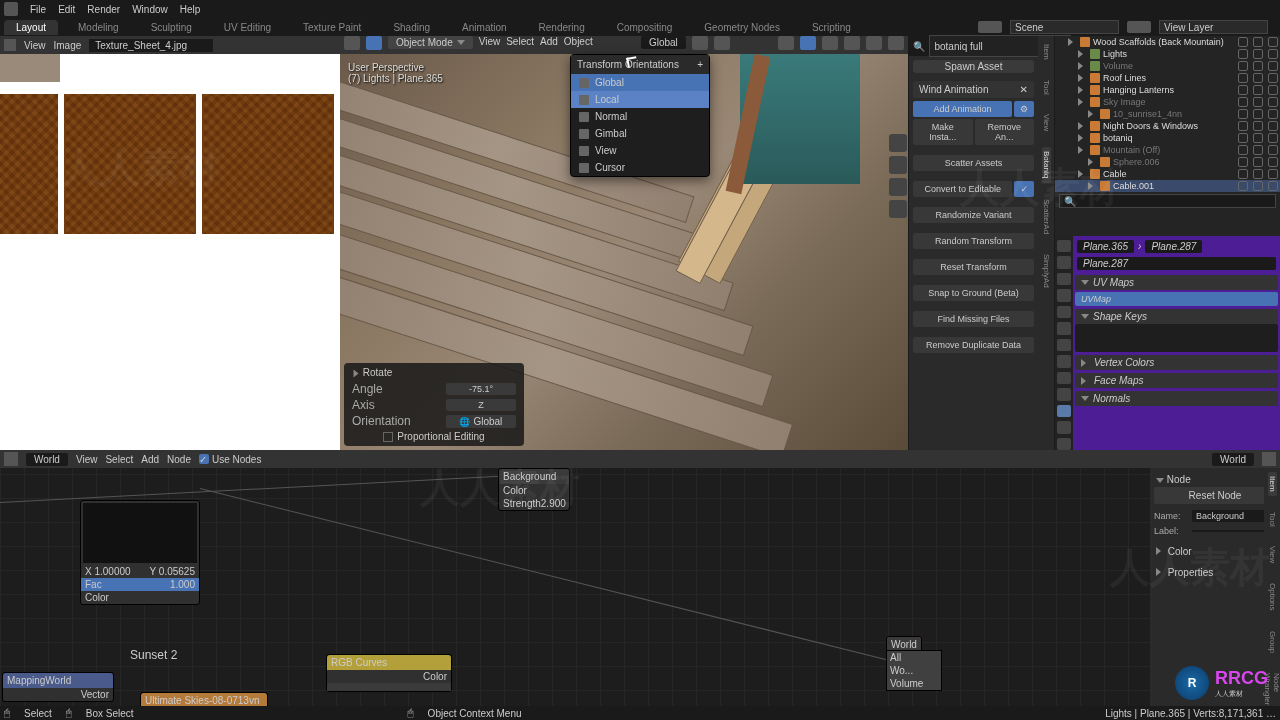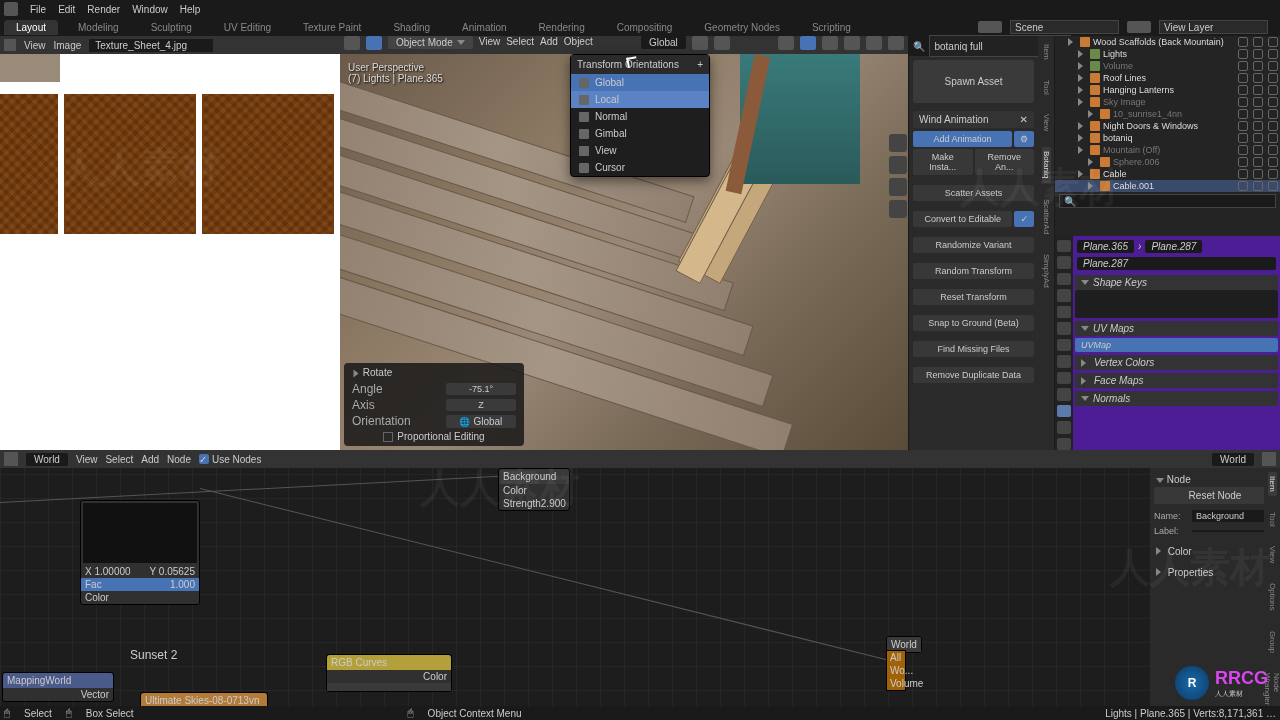--- a/index.html
+++ b/index.html
@@ -39,21 +39,21 @@
 .rotate-panel{position:absolute;bottom:4px;left:4px;width:180px;background:rgba(24,24,24,0.85);border-radius:4px;padding:4px 8px;}
 .rotate-panel .title{font-size:10px;color:#ddd;padding-bottom:3px;}
 .rotate-panel .row{display:flex;justify-content:space-between;align-items:center;padding:1px 0;}
 .rotate-panel .row .val{background:#3a3a3a;padding:1px 4px;border-radius:2px;min-width:70px;text-align:center;font-size:9px;}
 .rotate-panel .row label{font-size:12px;color:#aaa;}
 .rotate-panel .chk{display:flex;align-items:center;gap:4px;font-size:9px;color:#aaa;padding-top:2px;justify-content:center;}
 .right-side{width:372px;display:flex;}
 .n-panel{width:130px;background:#2a2a2a;border-left:1px solid #1a1a1a;display:flex;flex-direction:column;}
 .n-panel .search{height:20px;background:#1a1a1a;display:flex;align-items:center;padding:0 4px;gap:4px;}
 .n-panel .search input{flex:1;background:#222;border:1px solid #444;color:#ccc;padding:1px 4px;height:22px;}
-.n-panel .asset-btn{margin:4px;padding:16px;background:#3a3a3a;border-radius:3px;text-align:center;font-size:10px;}
+.n-panel .asset-btn{margin:4px;padding:1px;background:#3a3a3a;border-radius:3px;text-align:center;font-size:10px;}
 .n-panel .section{margin:4px;}
 .n-panel .section-head{background:#333;padding:3px 6px;font-size:9px;display:flex;align-items:center;gap:4px;border-radius:2px;margin-bottom:3px;}
 .n-panel .action{padding:3px 6px;background:#383838;border-radius:2px;margin-bottom:2px;font-size:9px;text-align:center;}
 .n-panel .action.blue{background:#4772b3;}
 .n-panel .inline{display:flex;gap:2px;}
 .n-panel .inline .action{flex:1;}
 .tabs-strip{width:16px;background:#2a2a2a;display:flex;flex-direction:column;align-items:center;padding-top:4px;gap:12px;}
 .tabs-strip span{writing-mode:vertical-rl;font-size:8px;color:#888;padding:4px 0;}
 .tabs-strip .tab-active{background:#3a3a3a;color:#ddd;border-radius:2px;}
 .outliner-props{width:226px;background:#242424;display:flex;flex-direction:column;border-left:1px solid #1a1a1a;}
@@ -463,30 +463,30 @@
             <span class="chip">Plane.365</span>
             <span>›</span>
             <span class="chip">Plane.287</span>
           </div>
           <div class="breadcrumb">
               <span class="chip" style="flex:1">Plane.287</span>
             </div>
           <div class="panel">
               <div class="phead">
                 <span class="tri"></span>
+                <span>UV Maps</span>
+              </div>
+            <div class="uvmap">UVMap</div>
+          </div>
+          <div class="panel">
+              <div class="phead">
+                <span class="tri"></span>
                 <span>Shape Keys</span>
               </div>
             <div class="pbody" style="height:28px;background:#1e1e1e;border-radius:2px;"></div>
-          </div>
-          <div class="panel">
-              <div class="phead">
-                <span class="tri"></span>
-                <span>UV Maps</span>
-              </div>
-            <div class="uvmap">UVMap</div>
           </div>
           <div class="panel">
               <div class="phead">
                 <span class="tri r"></span>
                 <span>Vertex Colors</span>
               </div>
             </div>
           <div class="panel">
               <div class="phead">
                 <span class="tri r"></span>
@@ -552,21 +552,21 @@
       <div class="nrow">
           <span>Strength</span>
           <span>2.900</span>
         </div>
     </div>
 
     <div class="node" style="top:186px;left:886px;width:36px;background:#8a3a3a;">
       <div class="nhead">World</div>
     </div>
 
-    <div style="position:absolute;top:200px;left:886px;width:20px;background:#a16207;border:1px solid #000;font-size:8px;">
+    <div style="position:absolute;top:200px;left:886px;width:56px;background:#404040;border:1px solid #000;font-size:8px;">
       <div style="padding:1px 3px;">All</div>
       <div style="padding:1px 3px;">Wo...</div>
       <div style="padding:1px 3px;">Volume</div>
     </div>
 
     <div style="position:absolute;top:198px;left:130px;color:#ccc;font-size:12px;">Sunset 2</div>
 
     <div class="node" style="top:222px;left:2px;width:112px;">
       <div class="nhead" style="background:#4a5a8a;">MappingWorld</div>
       <div class="nrow">

